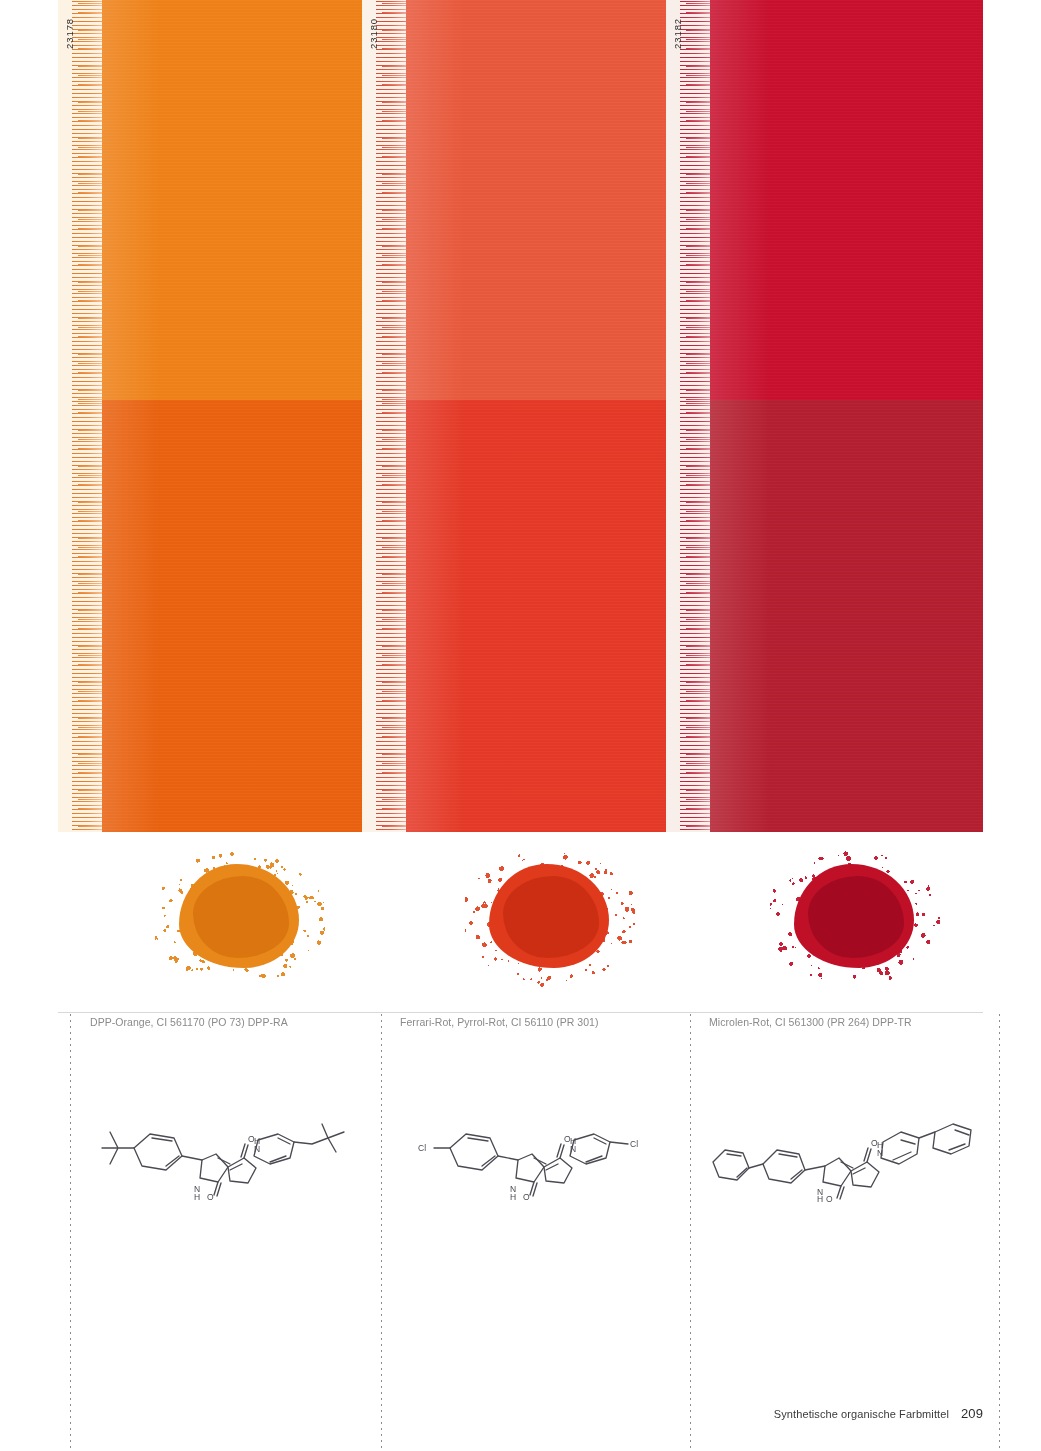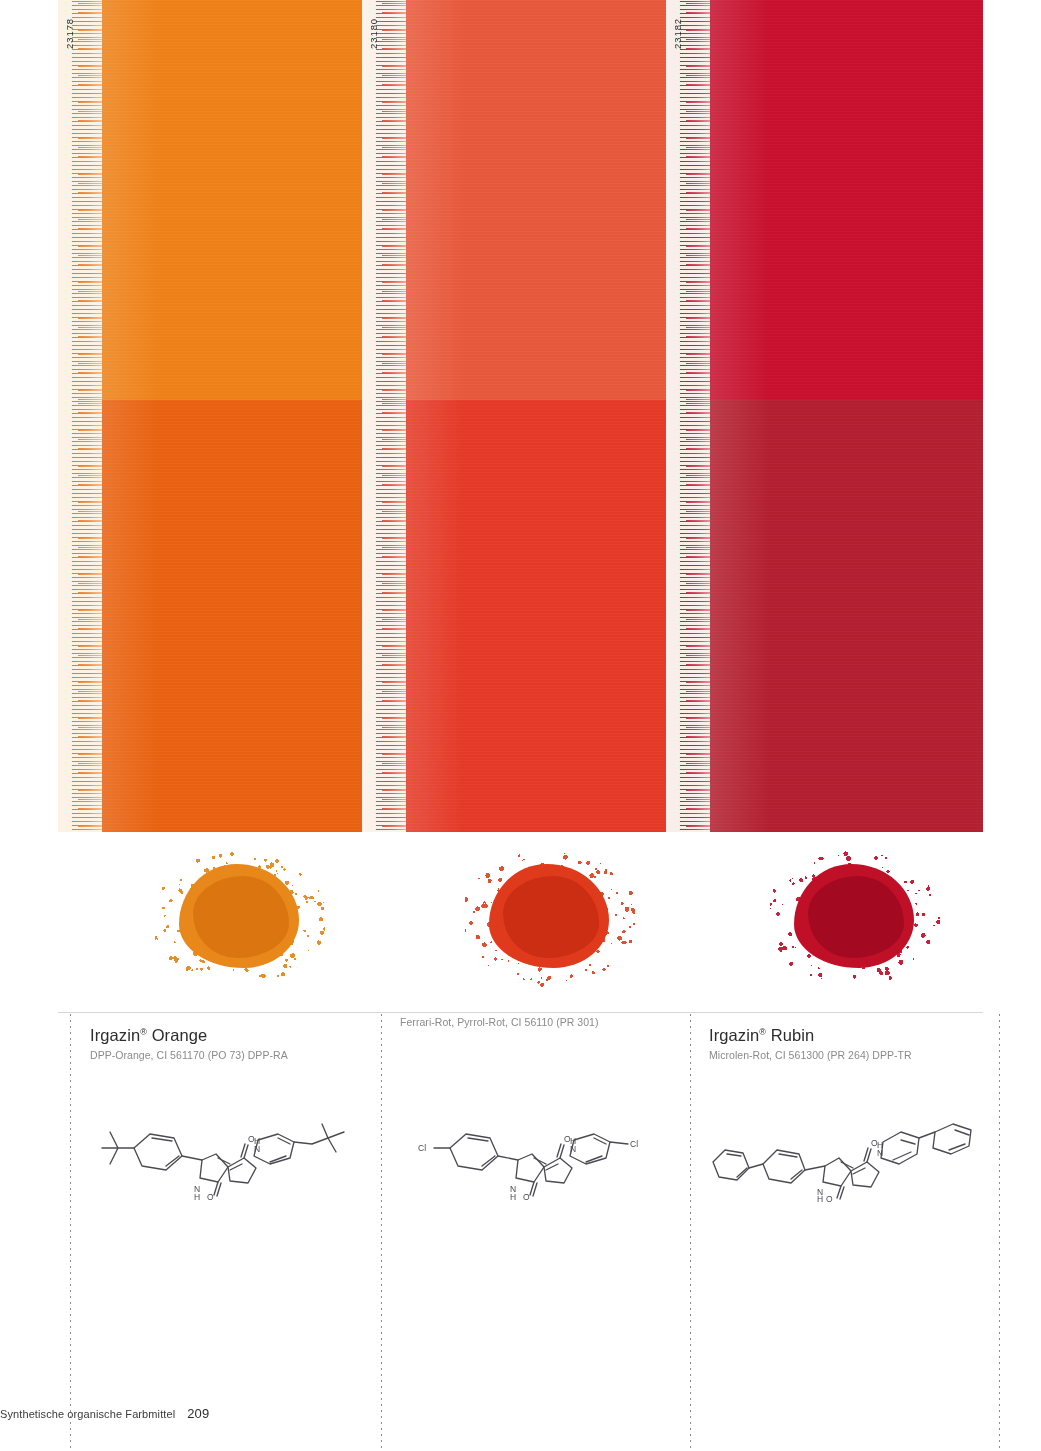--- a/index.html
+++ b/index.html
@@ -123,21 +123,21 @@
     font-size:10.5px;color:#8a8a8a;margin:4px 0 0 0;
     letter-spacing:.05px;white-space:nowrap;
   }
 
   .struct{position:absolute;top:70px;left:-2px;width:300px;height:120px;}
   .struct svg{display:block;}
 
   
   #footer{
     position:absolute;left:0;top:1404px;width:1041px;height:24px;
-    text-align:left;
+    text-align:right;
   }
   #footer .ftxt{
     font-size:11px;color:#3a3a3a;padding-right:58px;letter-spacing:.1px;
   }
   #footer .fnum{font-size:13px;color:#2d2d2d;margin-left:12px;}
 </style>
 </head>
 <body>
 
 <div id="swatch-panel">
@@ -229,24 +229,20 @@
 </div>
 
 <div id="info-area">
   <div class="hrule"></div>
   <div class="vdot v0"></div>
   <div class="vdot v1"></div>
   <div class="vdot v2"></div>
   <div class="vdot v3"></div>
 
   <div class="col-info i0">
-    <div class="prod-name">
-      <span>Irgazin</span><sup>®</sup>
-      <span>Orange</span>
-    </div>
     <div class="prod-sub">DPP-Orange, CI 561170 (PO 73) DPP-RA</div>
     <div class="struct">
       <svg width="300" height="120" viewBox="0 0 300 120">
         <g fill="none" stroke="#4a4a52" stroke-width="1.35" stroke-linecap="round" stroke-linejoin="round">
 
           <path d="M14,66 L30,66 M22,50 L30,66 M22,82 L30,66 M30,66 L46,66"></path>
 
           <path d="M46,66 L62,52 L86,56 L94,74 L78,88 L54,84 Z"></path>
           <path d="M64,56 L84,59 M91,74 L78,84"></path>
 
@@ -308,24 +304,20 @@
           <text x="172" y="70">N</text>
           <text x="172" y="62">H</text>
           <text x="20" y="69">Cl</text>
           <text x="232" y="65">Cl</text>
         </g>
       </svg>
     </div>
   </div>
 
   <div class="col-info i2">
-    <div class="prod-name">
-      <span>Irgazin</span><sup>®</sup>
-      <span>Rubin</span>
-    </div>
     <div class="prod-sub">Microlen-Rot, CI 561300 (PR 264) DPP-TR</div>
     <div class="struct">
       <svg width="300" height="120" viewBox="0 0 300 120">
         <g fill="none" stroke="#4a4a52" stroke-width="1.35" stroke-linecap="round" stroke-linejoin="round">
 
           <path d="M6,80 L18,68 L36,71 L42,86 L30,98 L12,95 Z"></path>
           <path d="M20,72 L34,74 M40,86 L30,95"></path>
           <path d="M42,86 L56,82"></path>
 
           <path d="M56,82 L70,68 L92,72 L98,88 L84,101 L62,97 Z"></path>

